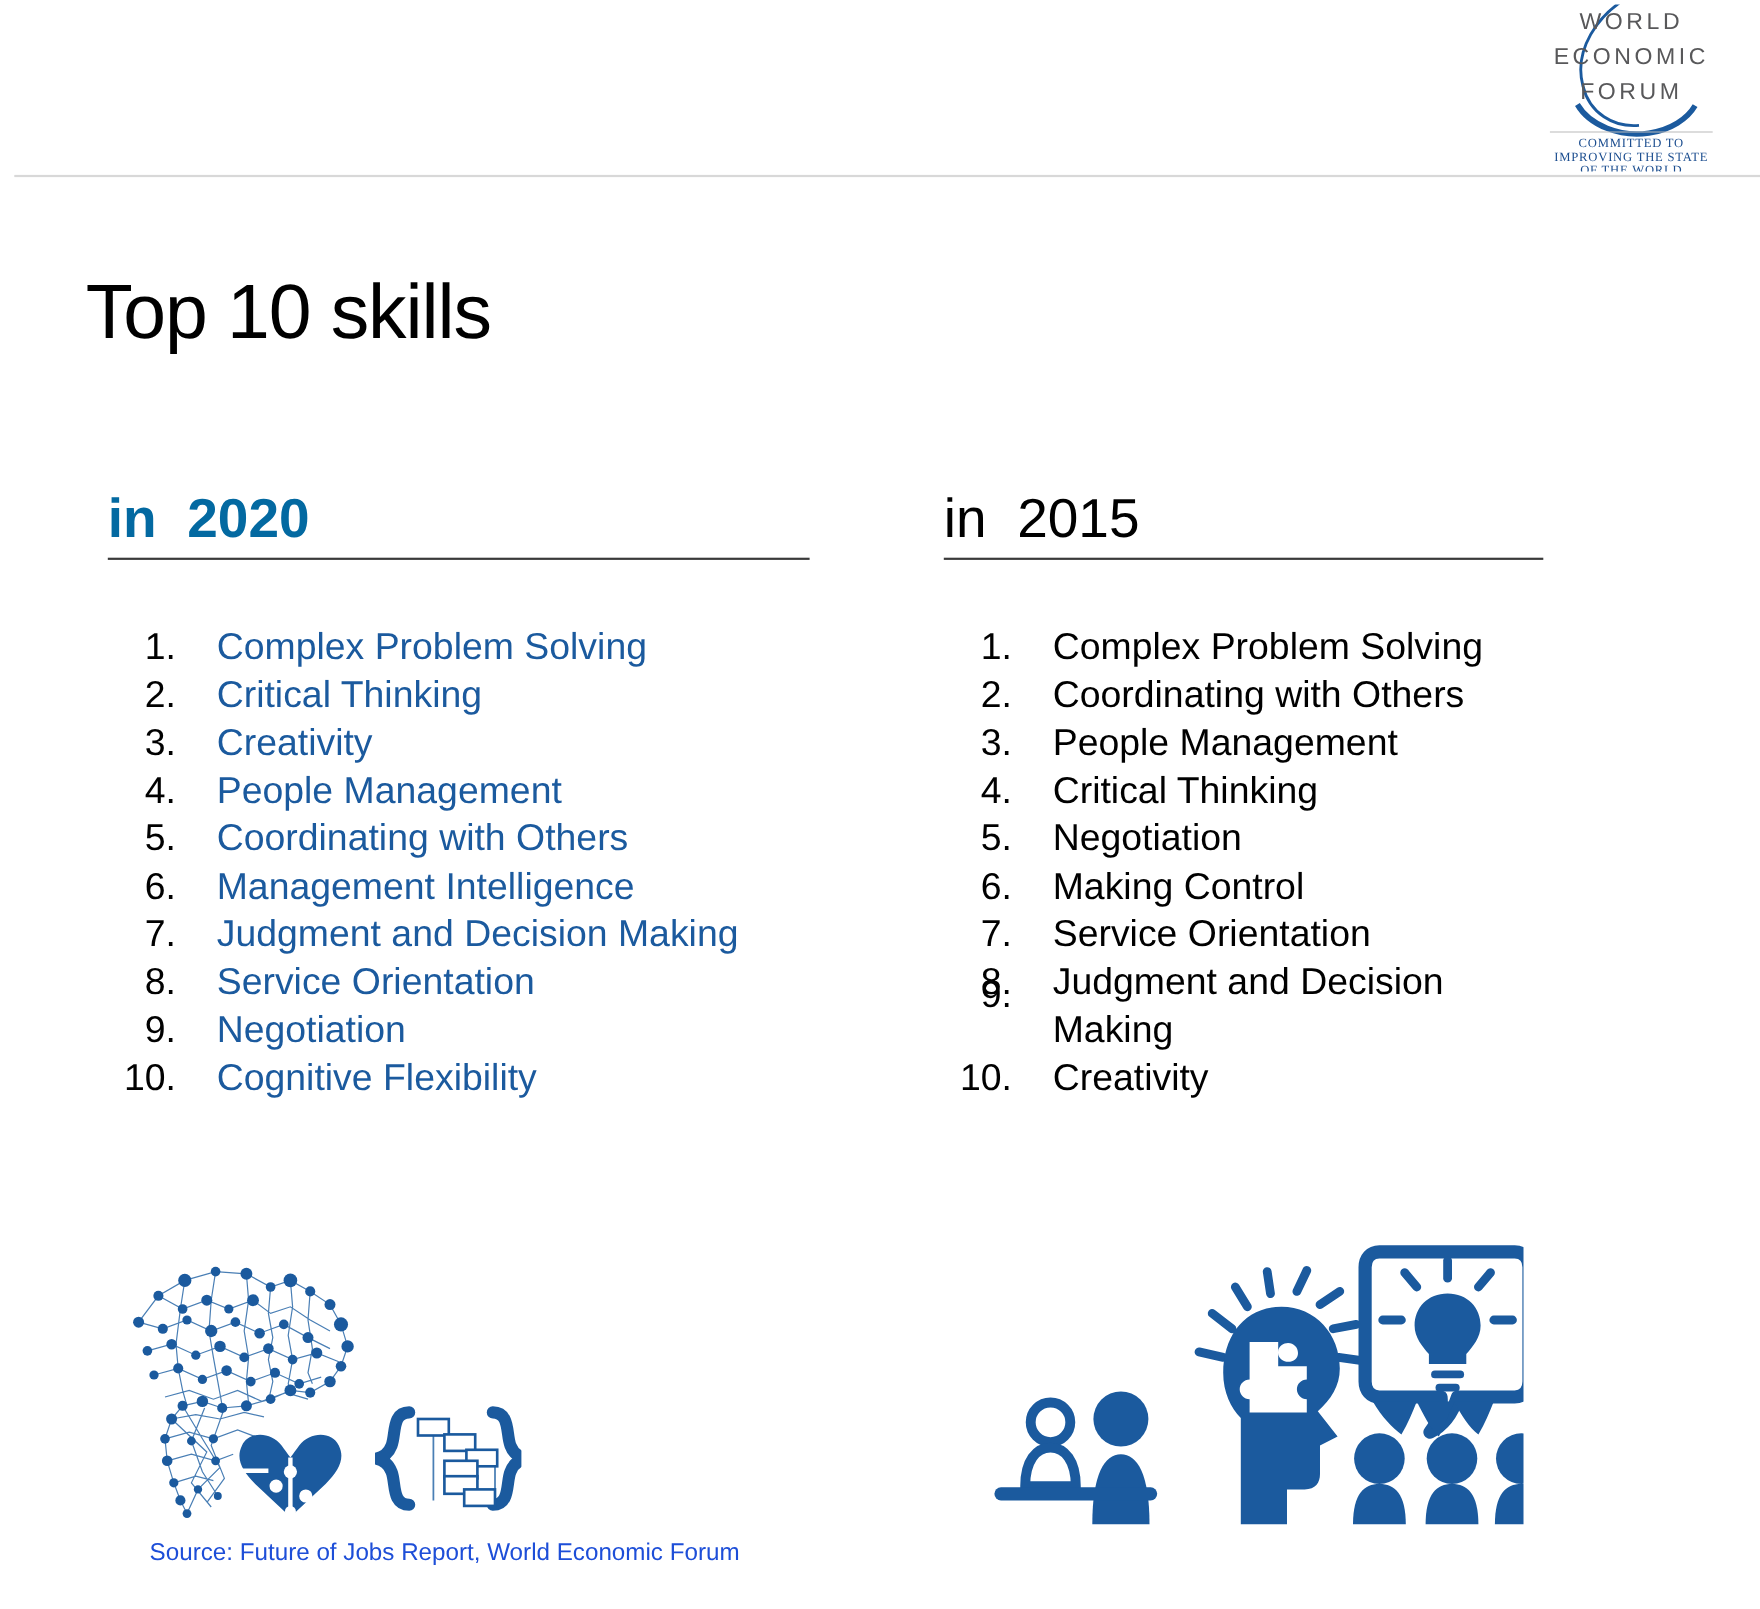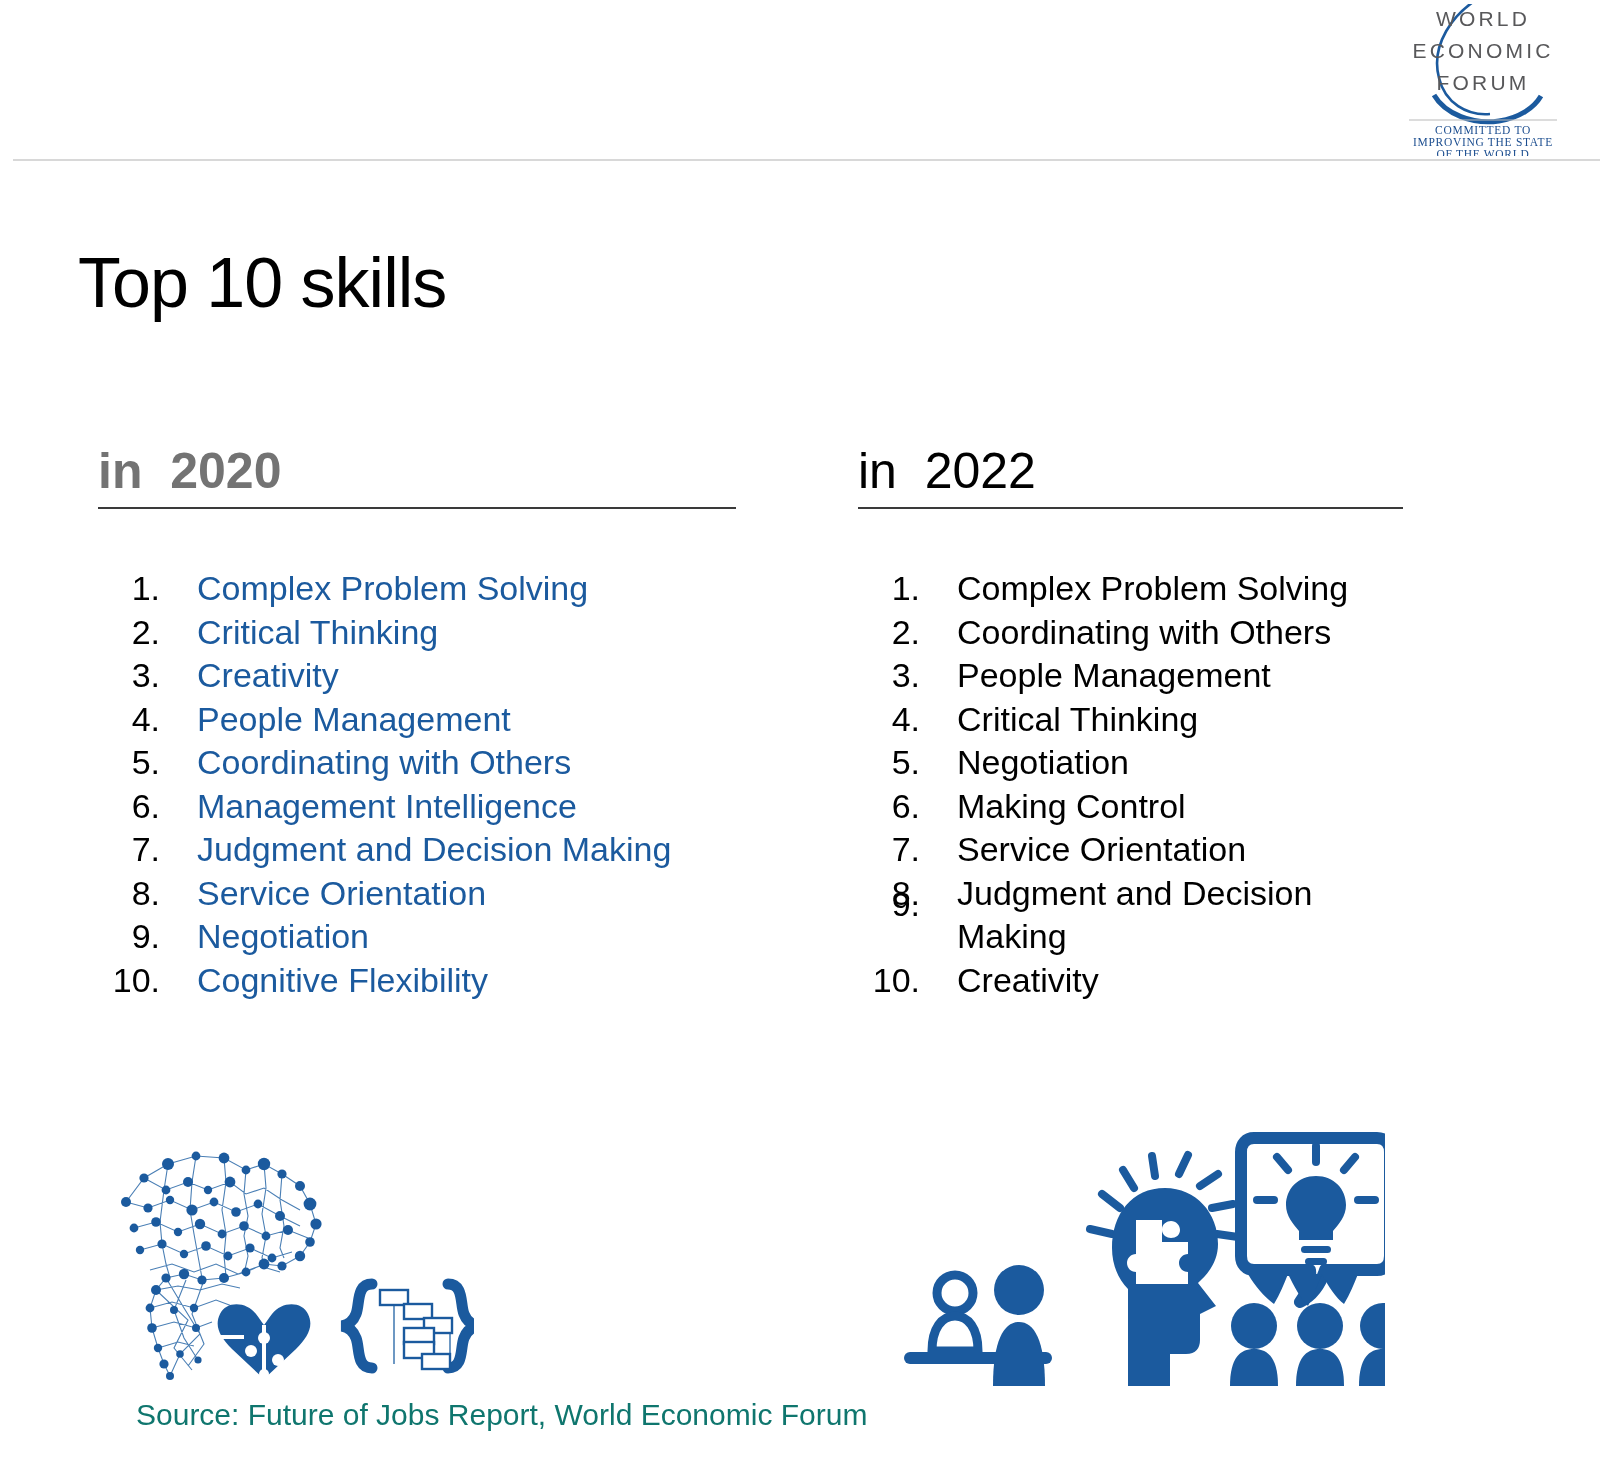--- a/index.html
+++ b/index.html
@@ -62,21 +62,21 @@
   .col-2015 { left: 858px; width: 545px; }
 
   .col-head {
     font-size: 50px;
     line-height: 1.12;
     white-space: pre;
     padding-bottom: 8px;
   }
 
   .col-2020 .col-head {
-    color: #737373;
+    color: #0369a1;
     font-weight: 700;
   }
 
   .col-2015 .col-head {
     color: #000000;
     font-weight: 400;
   }
 
   .col-rule {
     height: 2px;
@@ -129,22 +129,22 @@
     height: 278px;
   }
 
   .illus-left svg, .illus-right svg { display: block; }
 
   
   .source-note {
     position: absolute;
     left: 136px;
     top: 1398px;
-    font-size: 30px;
-    color: #0f766e;
+    font-size: 22px;
+    color: #1d4ed8;
   }
 </style>
 </head>
 <body>
 
 <div class="header">
   <div class="wef-logo">
     <svg viewBox="0 0 190 152" width="190" height="152" xmlns="http://www.w3.org/2000/svg">
 
       <path d="M103 -12 C 62 8, 44 44, 52 74 C 58 99, 80 112, 103 110" fill="none" stroke="#1b5a9e" stroke-width="2.6"></path>
@@ -205,21 +205,21 @@
         <span class="skill-label">Negotiation</span>
       </li>
       <li class="skill-row">
         <span class="skill-num">10.</span>
         <span class="skill-label">Cognitive Flexibility</span>
       </li>
     </ul>
   </div>
 
   <div class="col col-2015">
-    <div class="col-head">in  2022</div>
+    <div class="col-head">in  2015</div>
     <div class="col-rule"></div>
     <ul class="skill-list">
       <li class="skill-row">
         <span class="skill-num">1.</span>
         <span class="skill-label">Complex Problem Solving</span>
       </li>
       <li class="skill-row">
         <span class="skill-num">2.</span>
         <span class="skill-label">Coordinating with Others</span>
       </li>

